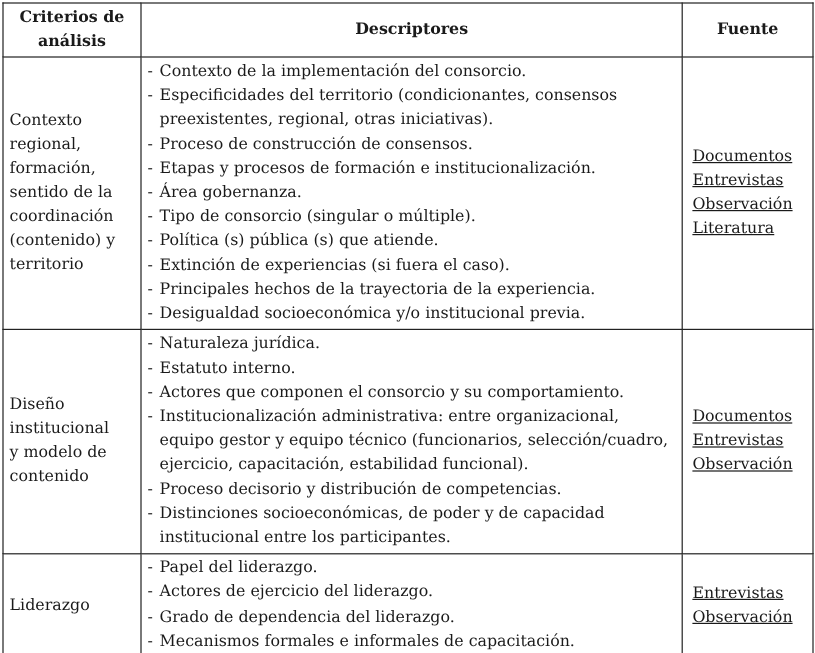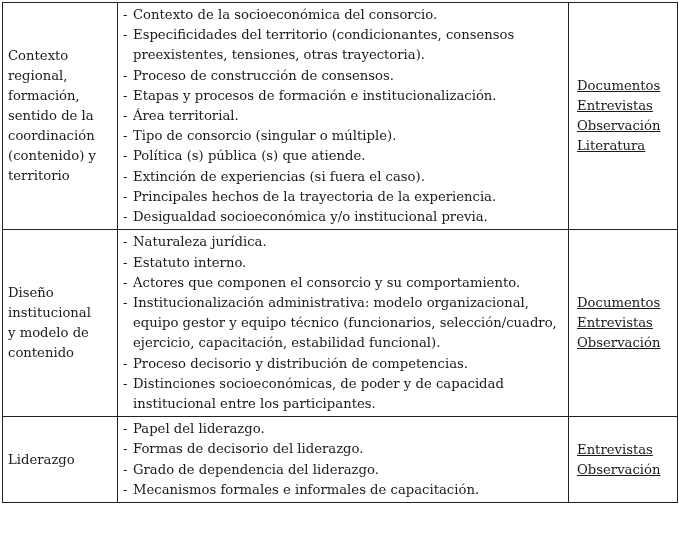--- a/index.html
+++ b/index.html
@@ -33,52 +33,60 @@
 </head>
 <body>
 
 <table class="tbl">
   <colgroup>
     <col class="col1">
       <col class="col2">
       <col class="col3">
   </colgroup>
   <tbody>
+      <tr class="head-row">
+    <th>
+      <span class="line">Criterios de</span>
+      <span class="line">análisis</span>
+    </th>
+    <th>Descriptores</th>
+    <th>Fuente</th>
+  </tr>
 
   <tr style="height:225px">
     <td class="crit">
       <span class="line">Contexto</span>
       <span class="line">regional,</span>
       <span class="line">formación,</span>
       <span class="line">sentido de la</span>
       <span class="line">coordinación</span>
       <span class="line">(contenido) y</span>
       <span class="line">territorio</span>
     </td>
     <td class="desc">
       <div class="item">
             <span class="dash">-</span>
-            <span class="line">Contexto de la socioeconómica del consorcio.</span>
+            <span class="line">Contexto de la implementación del consorcio.</span>
           </div>
       <div class="item">
             <span class="dash">-</span>
             <span class="line">Especificidades del territorio (condicionantes, consensos</span>
-            <span class="line">preexistentes, tensiones, otras trayectoria).</span>
+            <span class="line">preexistentes, regional, otras iniciativas).</span>
           </div>
       <div class="item">
             <span class="dash">-</span>
             <span class="line">Proceso de construcción de consensos.</span>
           </div>
       <div class="item">
             <span class="dash">-</span>
             <span class="line">Etapas y procesos de formación e institucionalización.</span>
           </div>
       <div class="item">
             <span class="dash">-</span>
-            <span class="line">Área territorial.</span>
+            <span class="line">Área gobernanza.</span>
           </div>
       <div class="item">
             <span class="dash">-</span>
             <span class="line">Tipo de consorcio (singular o múltiple).</span>
           </div>
       <div class="item">
             <span class="dash">-</span>
             <span class="line">Política (s) pública (s) que atiende.</span>
           </div>
       <div class="item">
@@ -117,21 +125,21 @@
       <div class="item">
             <span class="dash">-</span>
             <span class="line">Estatuto interno.</span>
           </div>
       <div class="item">
             <span class="dash">-</span>
             <span class="line">Actores que componen el consorcio y su comportamiento.</span>
           </div>
       <div class="item">
             <span class="dash">-</span>
-            <span class="line">Institucionalización administrativa: modelo organizacional,</span>
+            <span class="line">Institucionalización administrativa: entre organizacional,</span>
             <span class="line">equipo gestor y equipo técnico (funcionarios, selección/cuadro,</span>
             <span class="line">ejercicio, capacitación, estabilidad funcional).</span>
           </div>
       <div class="item">
             <span class="dash">-</span>
             <span class="line">Proceso decisorio y distribución de competencias.</span>
           </div>
       <div class="item">
             <span class="dash">-</span>
             <span class="line">Distinciones socioeconómicas, de poder y de capacidad</span>
@@ -149,21 +157,21 @@
     <td class="crit">
       <span class="line">Liderazgo</span>
     </td>
     <td class="desc">
       <div class="item">
             <span class="dash">-</span>
             <span class="line">Papel del liderazgo.</span>
           </div>
       <div class="item">
             <span class="dash">-</span>
-            <span class="line">Formas de decisorio del liderazgo.</span>
+            <span class="line">Actores de ejercicio del liderazgo.</span>
           </div>
       <div class="item">
             <span class="dash">-</span>
             <span class="line">Grado de dependencia del liderazgo.</span>
           </div>
       <div class="item">
             <span class="dash">-</span>
             <span class="line">Mecanismos formales e informales de capacitación.</span>
           </div>
     </td>

